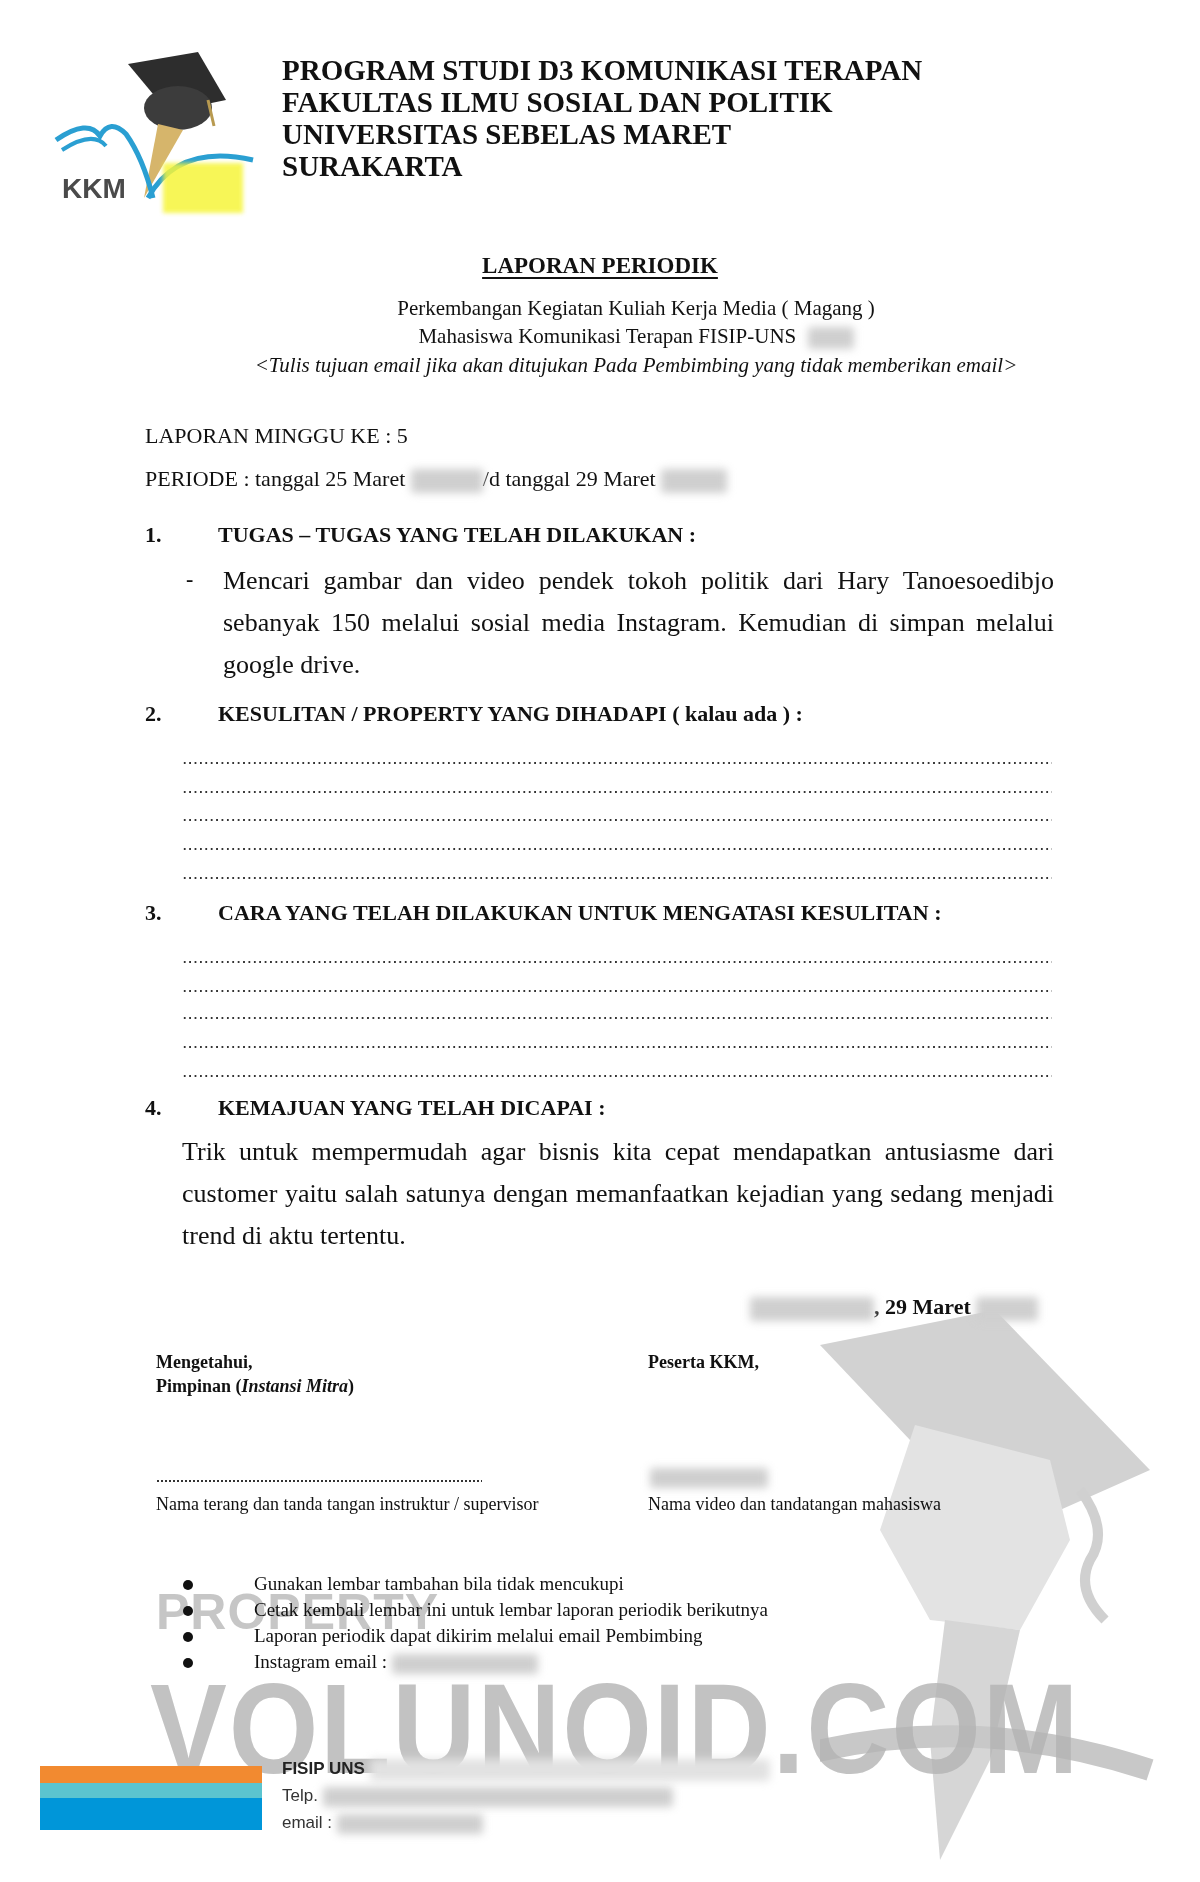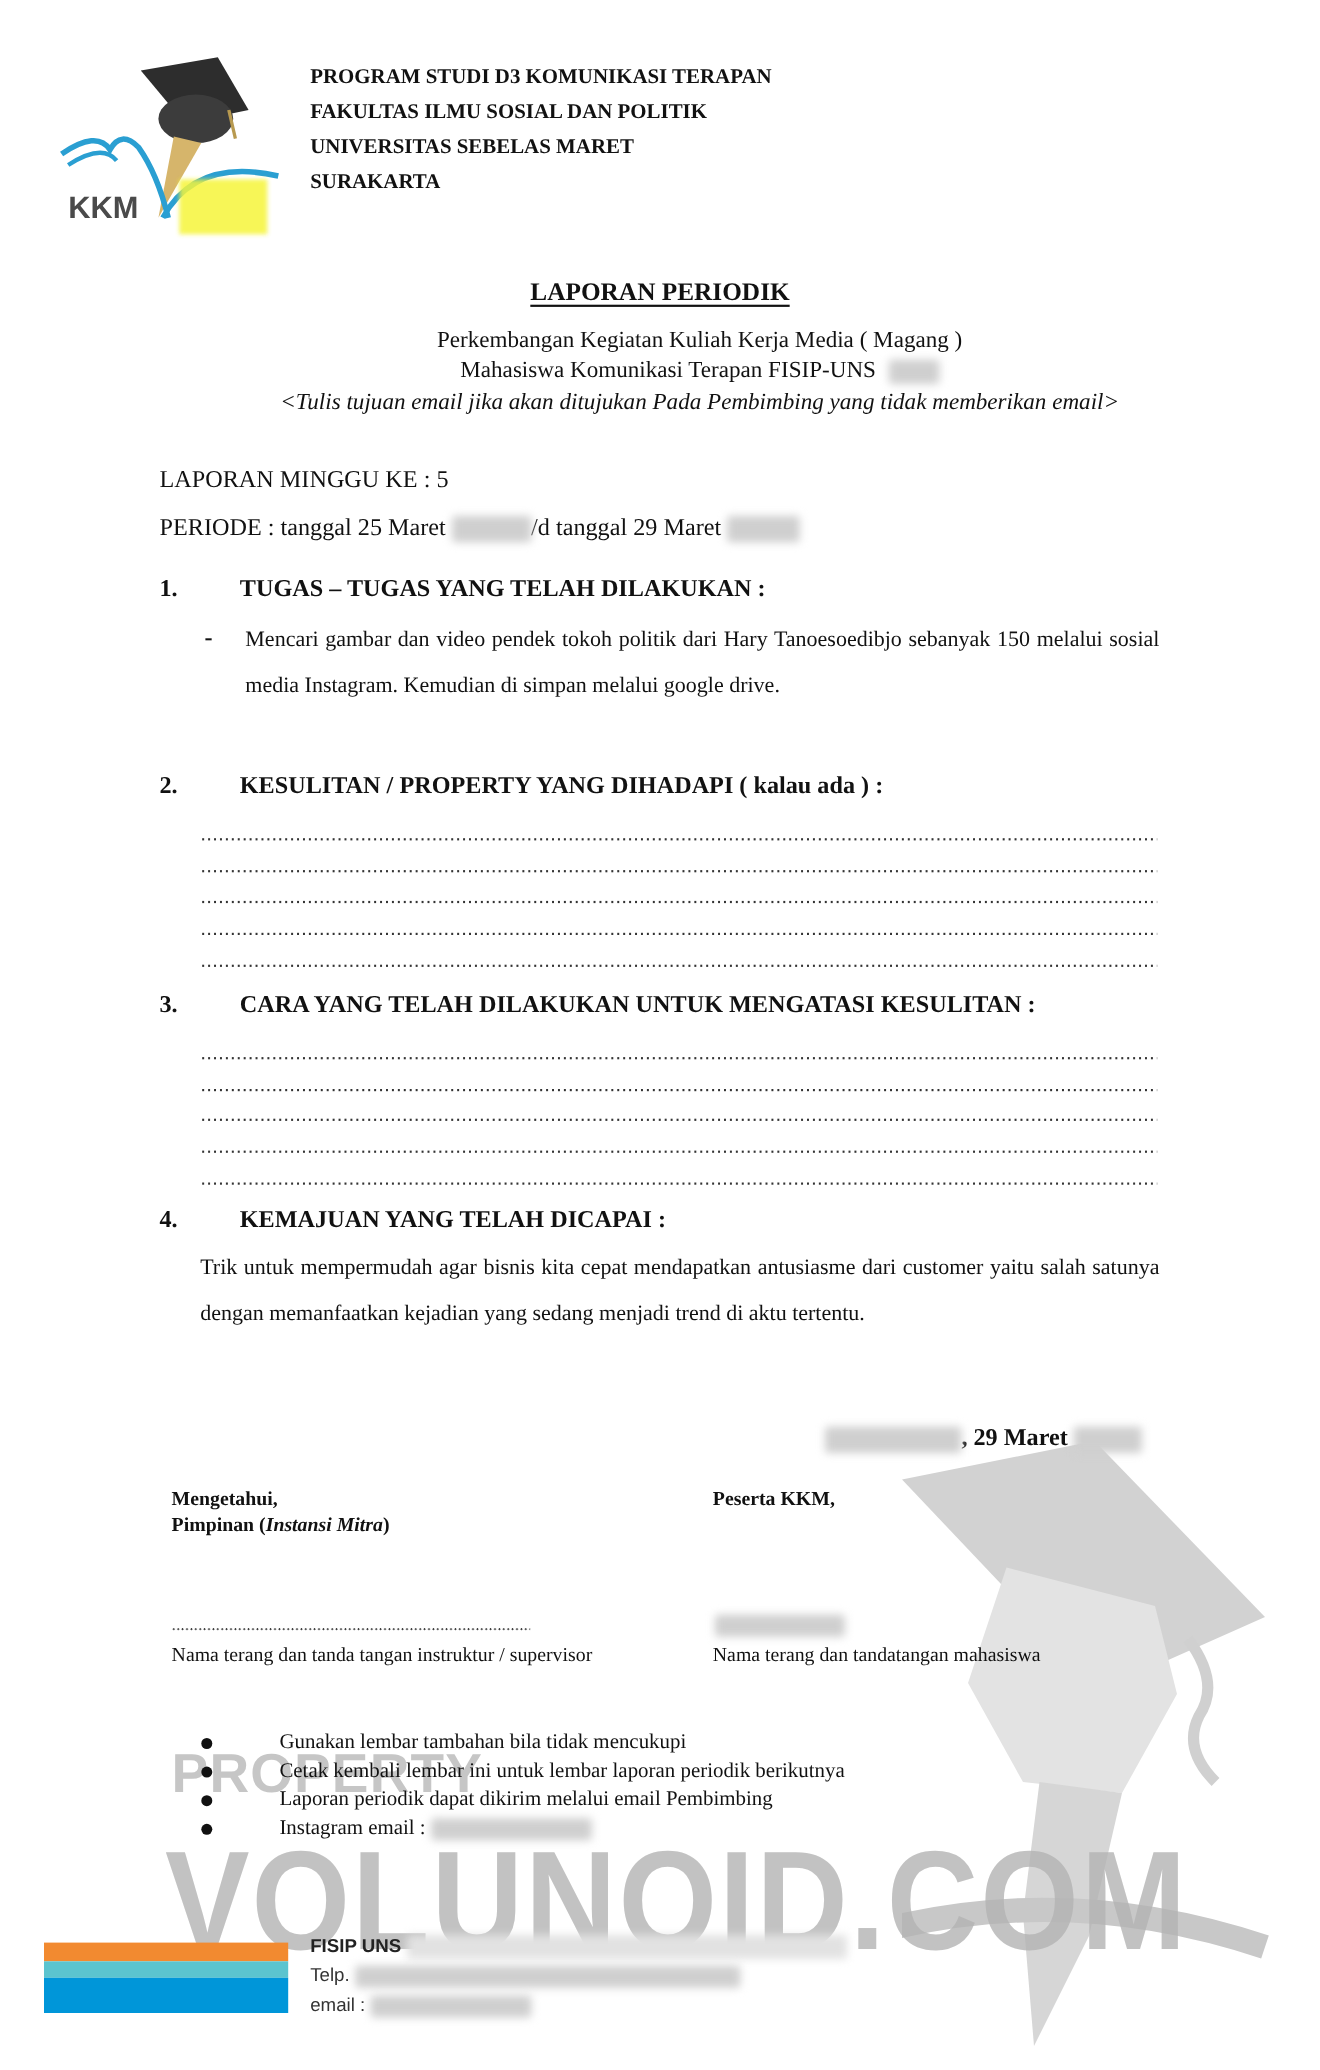--- a/index.html
+++ b/index.html
@@ -12,33 +12,33 @@
   .wm-cap { position: absolute; left: 820px; top: 1300px; width: 360px; height: 560px; z-index: 0; }
   .wm-text { position: absolute; left: 150px; top: 1655px; font-family: "Liberation Sans", "DejaVu Sans", sans-serif;
              font-weight: bold; font-size: 128px; letter-spacing: 2px; color: #b4b4b4; opacity: 0.8; z-index: 0;
              transform: scaleX(0.9); transform-origin: left top; }
   .wm-prop { position: absolute; left: 156px; top: 1583px; font-family: "Liberation Sans", "DejaVu Sans", sans-serif;
              font-weight: bold; font-size: 50px; color: #bdbdbd; opacity: 0.85; z-index: 0; letter-spacing: 1px; }
   .content { position: relative; z-index: 1; }
 
   
   .logo { position: absolute; left: 48px; top: 48px; width: 210px; height: 170px; }
-  .hdr { position: absolute; left: 282px; font-weight: bold; font-size: 19px; line-height: 32px; }
+  .hdr { position: absolute; left: 282px; font-weight: bold; font-size: 29px; line-height: 32px; }
 
   .title { position: absolute; left: 0; width: 1200px; text-align: center; font-weight: bold; font-size: 23px;
            text-decoration: underline; text-underline-offset: 4px; }
   .sub { position: absolute; left: 0; width: 1200px; text-align: center; font-size: 21px; margin-left: 36px; }
   .sub.it { font-style: italic; }
 
   .bold-line { position: absolute; left: 145px; font-weight: normal; font-size: 22px; }
   .num { position: absolute; left: 145px; font-weight: bold; font-size: 22px; }
   .sec-label { position: absolute; left: 218px; font-weight: bold; font-size: 22px; }
 
   .dash { position: absolute; left: 186px; font-size: 22px; font-weight: bold; }
-  .para { position: absolute; font-size: 20px; line-height: 42px; text-align: justify; text-align-last: left; }
+  .para { position: absolute; font-size: 26px; line-height: 42px; text-align: justify; text-align-last: left; }
   .para.task { left: 223px; width: 831px; top: 560px; }
   .para.prog { left: 182px; width: 872px; top: 1131px; }
 
   .dots { position: absolute; left: 182px; width: 870px; height: 2px;
           background-image: radial-gradient(circle, #333 0.9px, transparent 1.1px);
           background-size: 5.4px 2px; background-repeat: repeat-x; }
 
   .date-line { position: absolute; left: 750px; top: 1294px; font-weight: bold; font-size: 22px; }
 
   .sig { position: absolute; font-size: 18px; line-height: 24px; }
@@ -134,21 +134,21 @@
   <div class="sig" style="left:156px;top:1350px">
     <b>Mengetahui,</b><br>
     <b><span>Pimpinan (</span><i>Instansi Mitra</i><span>)</span></b>
   </div>
   <div class="sig" style="left:648px;top:1350px">
     <b>Peserta KKM,</b>
   </div>
   <div class="sig-dots"></div>
   <span class="blur abs" style="left:650px;top:1468px;width:118px;height:20px"></span>
   <div class="sig" style="left:156px;top:1492px">Nama terang dan tanda tangan instruktur / supervisor</div>
-  <div class="sig" style="left:648px;top:1492px">Nama terang dan tandatangan mahasiswa</div>
+  <div class="sig" style="left:648px;top:1492px">Nama video dan tandatangan mahasiswa</div>
 
   <div class="note-bullet" style="top:1580px"></div>
   <div class="note-text" style="top:1573px">Gunakan lembar tambahan bila tidak mencukupi</div>
   <div class="note-bullet" style="top:1606px"></div>
   <div class="note-text" style="top:1599px">Cetak kembali lembar ini untuk lembar laporan periodik berikutnya</div>
   <div class="note-bullet" style="top:1632px"></div>
   <div class="note-text" style="top:1625px">Laporan periodik dapat dikirim melalui email Pembimbing</div>
   <div class="note-bullet" style="top:1658px"></div>
   <div class="note-text" style="top:1651px">
     <span>Instagram email :</span>

